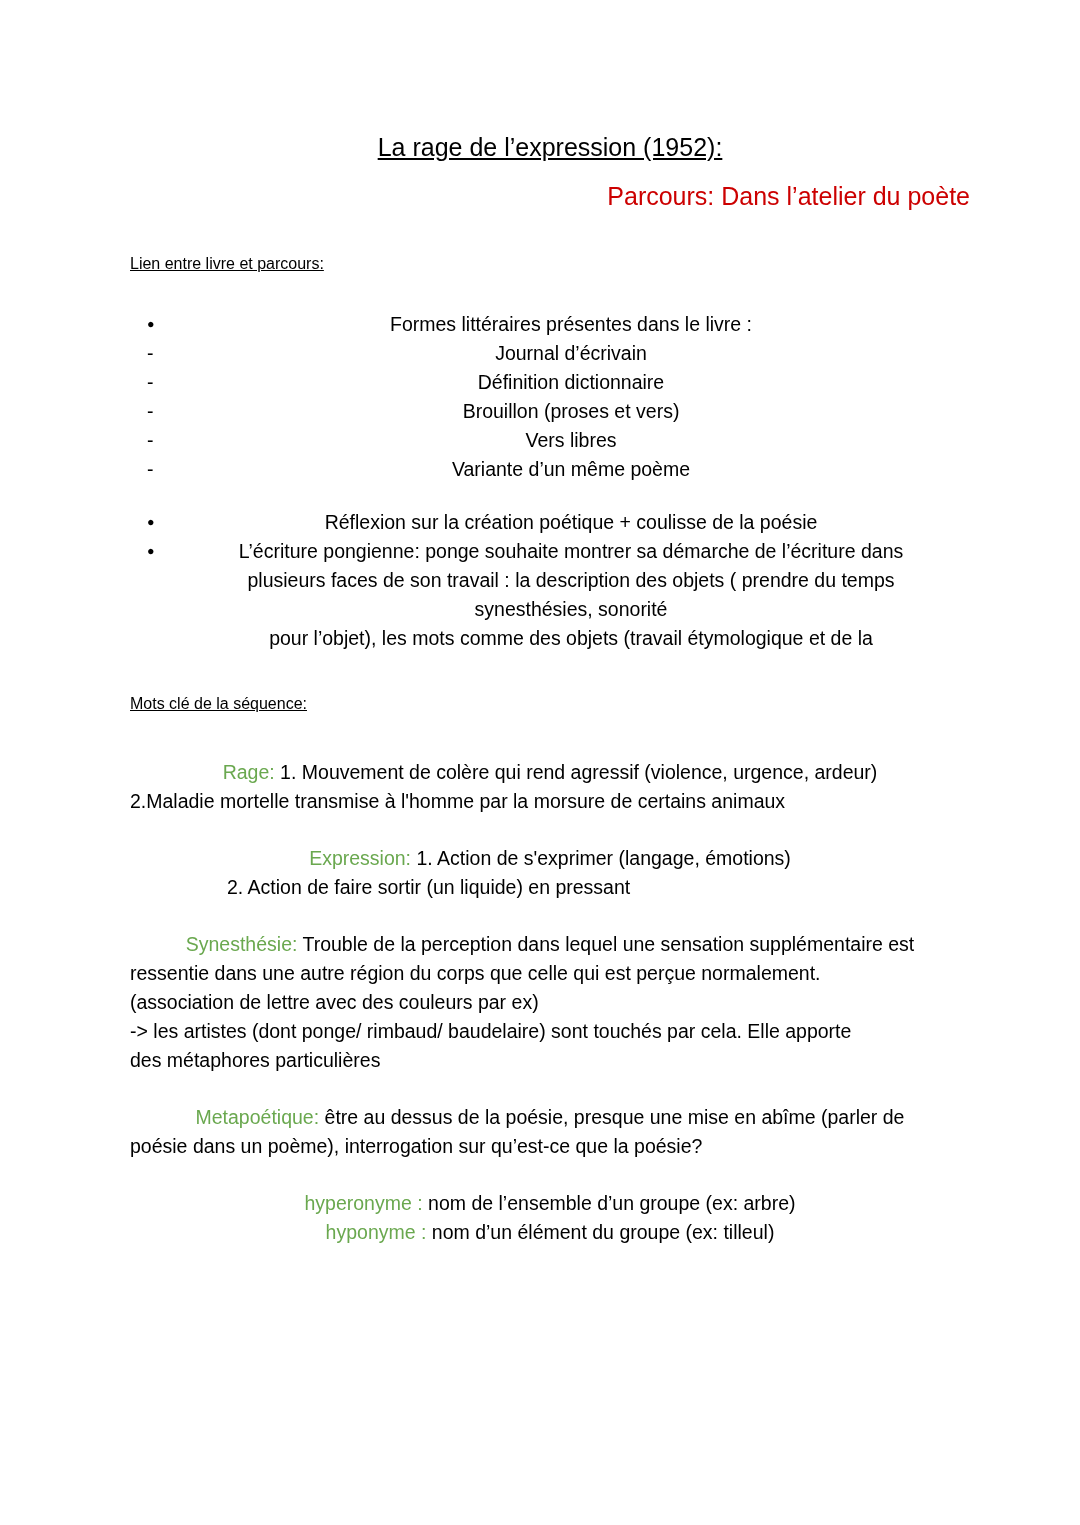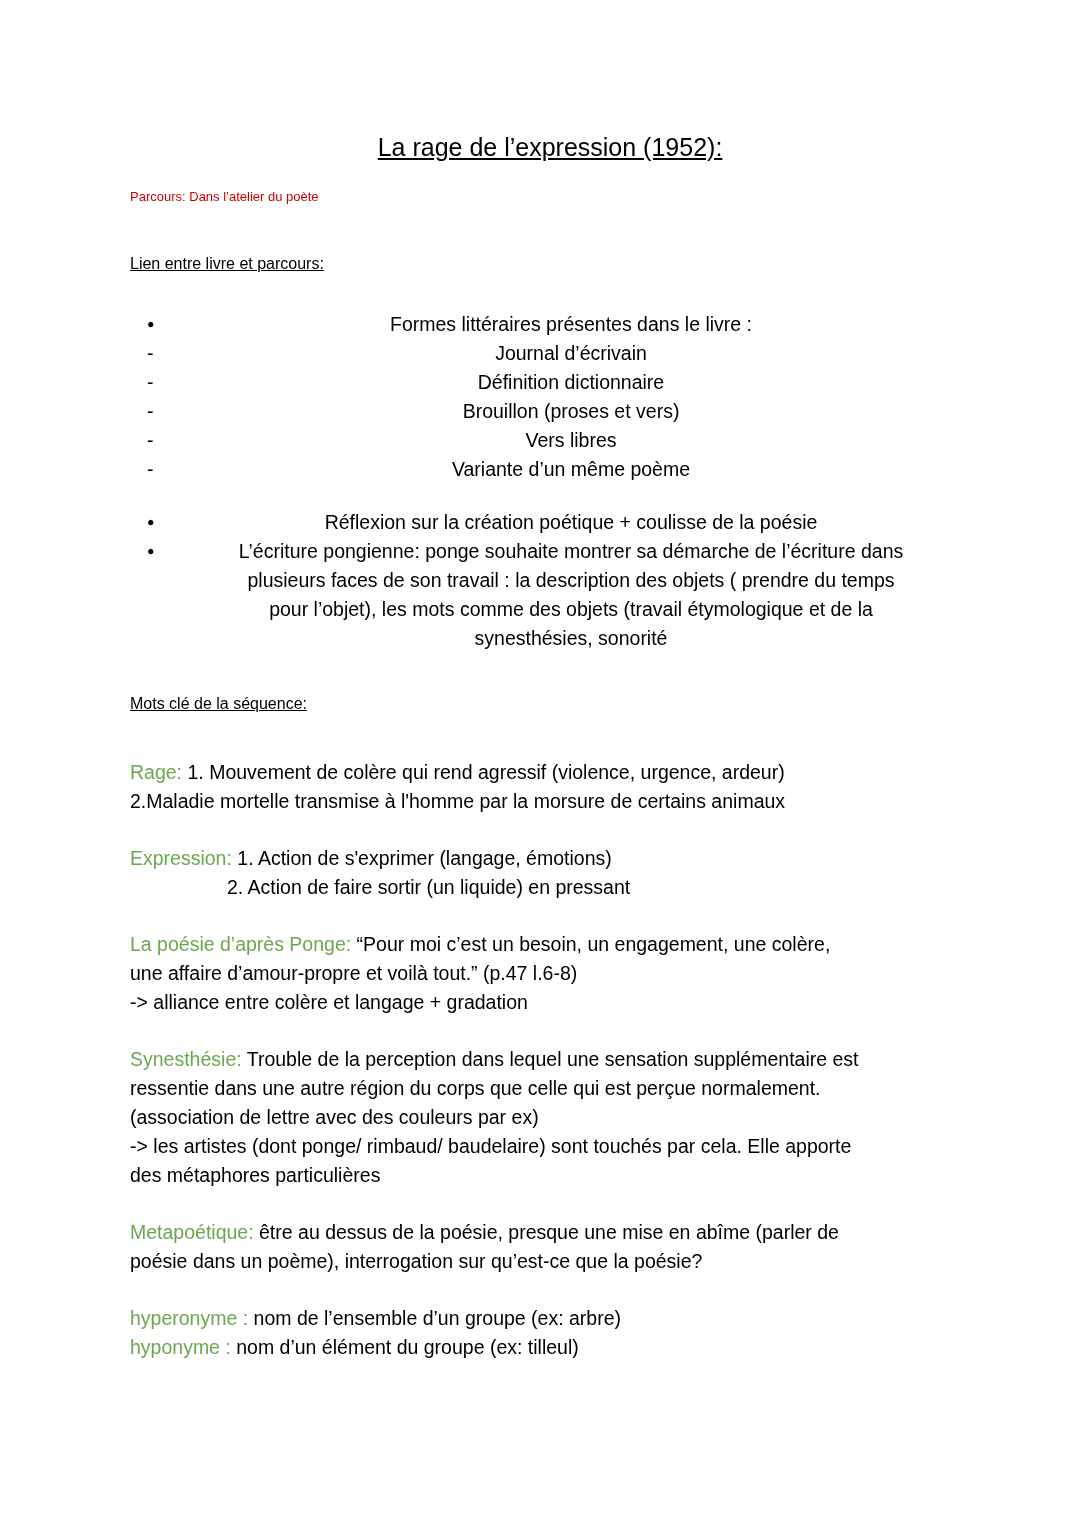--- a/index.html
+++ b/index.html
@@ -22,22 +22,22 @@
     box-sizing: content-box;
   }
   .doc-title {
     text-align: center;
     font-size: 25px;
     line-height: 32px;
     text-decoration: underline;
     margin: 0 0 19px 0;
   }
   .doc-subtitle {
-    text-align: left;
-    font-size: 13px;
+    text-align: right;
+    font-size: 25px;
     line-height: 29px;
     color: var(--red, #cc0000);
     margin: 0 0 38px 0;
   }
   .section-heading {
     font-size: 16px;
     line-height: 29px;
     text-decoration: underline;
     font-weight: normal;
     margin: 0 0 32px 0;
@@ -48,21 +48,21 @@
   .li { display: flex; align-items: flex-start; }
   .marker {
     flex: 0 0 42px;
     box-sizing: border-box;
     padding-left: 17px;
     line-height: 29px;
   }
   .marker.bullet-glyph { font-size: 12.5px; line-height: 29px; }
   .li-text { flex: 1 1 auto; text-align: center; }
   .line { min-height: 29px; white-space: nowrap; }
-  .wrapline { min-height: 29px; }
+  .wrapline { min-height: 29px; text-align: center; }
   .kw { margin: 0 0 28px 0; }
   .kw:last-child { margin-bottom: 12px; }
   .kw .term { color: var(--green, #6aa84f); }
   .indent-rage { }
   .indent-expression { margin-left: 97px; }
   .mots-heading { margin-bottom: 40px; }
 </style>
 </head>
 <body>
 
@@ -117,43 +117,38 @@
       <span class="marker bullet-glyph">●</span>
       <div class="li-text">
           <div class="line">Réflexion sur la création poétique + coulisse de la poésie</div>
         </div>
     </div>
     <div class="li">
       <span class="marker bullet-glyph">●</span>
       <div class="li-text">
         <div class="line">L’écriture pongienne: ponge souhaite montrer sa démarche de l’écriture dans</div>
         <div class="line">plusieurs faces de son travail : la description des objets ( prendre du temps</div>
+        <div class="line">synesthésies, sonorité</div>
         <div class="line">pour l’objet), les mots comme des objets (travail étymologique et de la</div>
-        <div class="line">synesthésies, sonorité</div>
       </div>
     </div>
   </div>
 
   <div class="section-heading mots-heading">Mots clé de la séquence:</div>
 
   <div class="kw">
     <div class="wrapline"><span class="term">Rage:</span> <span>1. Mouvement de colère qui rend agressif (violence, urgence, ardeur)</span></div>
     <div class="line indent-rage">2.Maladie mortelle transmise à l'homme par la morsure de certains animaux</div>
   </div>
 
   <div class="kw">
     <div class="wrapline"><span class="term">Expression:</span> <span>1. Action de s'exprimer (langage, émotions)</span></div>
     <div class="line indent-expression">2. Action de faire sortir (un liquide) en pressant</div>
   </div>
 
-  <div class="kw">
-    <div class="wrapline"><span class="term">La poésie d’après Ponge:</span> <span>“Pour moi c’est un besoin, un engagement, une colère,</span></div>
-    <div class="line">une affaire d’amour-propre et voilà tout.” (p.47 l.6-8)</div>
-    <div class="line">-&gt; alliance entre colère et langage + gradation</div>
-  </div>
 
   <div class="kw">
     <div class="wrapline"><span class="term">Synesthésie:</span> <span>Trouble de la perception dans lequel une sensation supplémentaire est</span></div>
     <div class="line">ressentie dans une autre région du corps que celle qui est perçue normalement.</div>
     <div class="line">(association de lettre avec des couleurs par ex)</div>
     <div class="line">-&gt; les artistes (dont ponge/ rimbaud/ baudelaire) sont touchés par cela. Elle apporte</div>
     <div class="line">des métaphores particulières</div>
   </div>
 
   <div class="kw">

